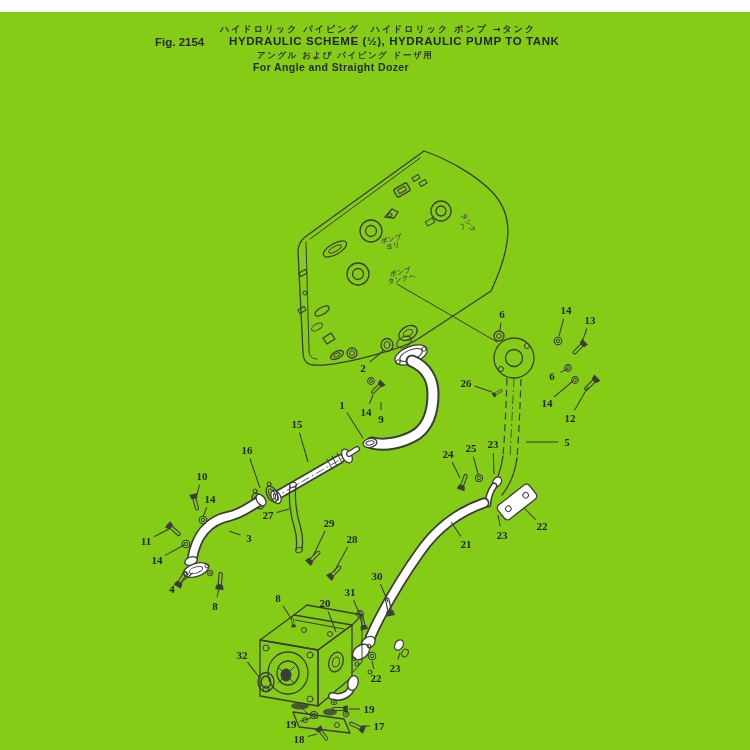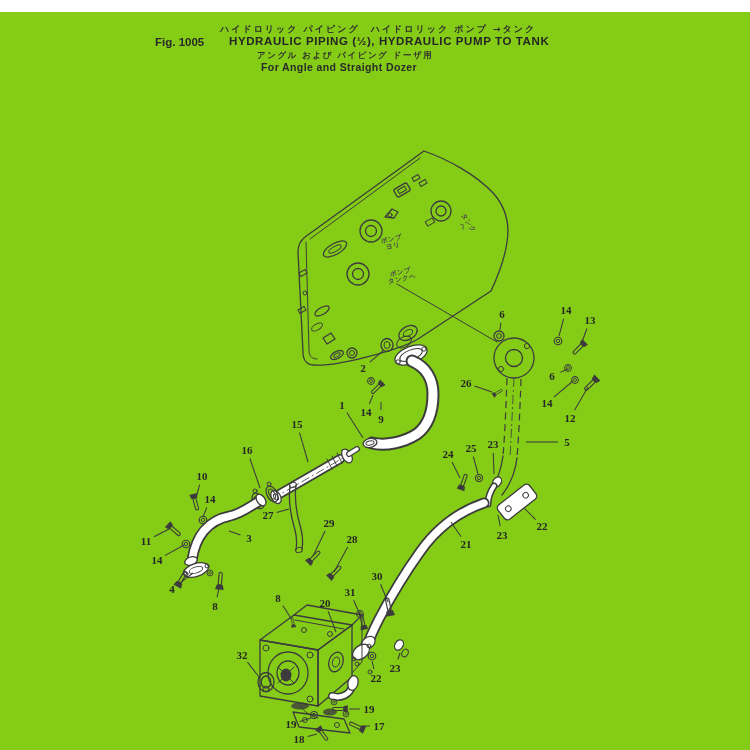--- a/index.html
+++ b/index.html
@@ -3,43 +3,43 @@
 <meta charset="utf-8">
 <style>
   html,body{margin:0;padding:0;background:#fff;}
   #page{position:relative;width:750px;height:750px;background:#84cc16;overflow:hidden;
         filter:blur(0.4px);color:#222;margin-top:12px;}
   .abs{position:absolute;white-space:nowrap;}
   .jp-top{left:220px;top:11px;font:bold 9px "DejaVu Sans",sans-serif;letter-spacing:2px;color:#2e2e2e;}
   .fig-label{left:155px;top:24px;font:bold 11.5px "Liberation Sans",sans-serif;color:#2a2a2a;}
   .en-title{left:229px;top:23px;font:bold 11.5px "Liberation Sans",sans-serif;letter-spacing:0.6px;color:#252525;}
   .jp-sub{left:257px;top:38px;font:bold 8.5px "DejaVu Sans",sans-serif;letter-spacing:1.5px;color:#303030;}
-  .en-sub{left:261px;top:49px;font:bold 10.5px "Liberation Sans",sans-serif;letter-spacing:0.4px;color:#2a2a2a;}
+  .en-sub{left:253px;top:49px;font:bold 10.5px "Liberation Sans",sans-serif;letter-spacing:0.4px;color:#2a2a2a;}
   .scheme-heading{left:170px;top:80px;font:bold 27px "Liberation Serif",serif;letter-spacing:0.4px;color:#1b1b1b;}
   svg{position:absolute;left:0;top:0;}
   .ln{stroke:#3c3c3c;fill:none;stroke-width:1.3;stroke-linecap:round;stroke-linejoin:round;}
   .lnt{stroke:#3c3c3c;fill:none;stroke-width:1;stroke-linecap:round;}
   .lnf{stroke:#3c3c3c;fill:#fff;stroke-width:1.3;}
   .dk{fill:#3c3c3c;stroke:none;}
   .to{stroke:#3c3c3c;fill:none;stroke-linecap:round;}
   .ti{stroke:#fff;fill:none;stroke-linecap:round;}
   .dash{stroke:#3c3c3c;fill:none;stroke-width:1.2;stroke-dasharray:7 4.5;}
   .cdash{stroke:#3c3c3c;fill:none;stroke-width:0.8;stroke-dasharray:9 3 2 3;}
   .callout{font:bold 11px "Liberation Serif",serif;fill:#262626;text-anchor:middle;}
   .leader{stroke:#3c3c3c;stroke-width:1.05;}
   .panel-note{font:bold 6.5px "DejaVu Sans",sans-serif;fill:#4a4a4a;text-anchor:middle;letter-spacing:0.5px;}
 </style>
 </head>
 <body>
 
 <div id="page">
 
   <div class="abs jp-top">ハイドロリック パイピング　ハイドロリック ポンプ →タンク</div>
-  <div class="abs fig-label">Fig. 1005</div>
-  <div class="abs en-title">HYDRAULIC PIPING (½), HYDRAULIC PUMP TO TANK</div>
+  <div class="abs fig-label">Fig. 2154</div>
+  <div class="abs en-title">HYDRAULIC SCHEME (½), HYDRAULIC PUMP TO TANK</div>
   <div class="abs jp-sub">アングル および パイピング ドーザ用</div>
   <div class="abs en-sub">For Angle and Straight Dozer</div>
 
   <svg width="750" height="750" viewBox="0 0 750 750">
     <defs>
       <g id="bolt">
         <path d="M-4.5,-8 h9 l-1.2,5.2 h-6.6 Z" fill="#3c3c3c"></path>
         <rect x="-1.7" y="-3.4" width="3.4" height="13.5" rx="1.5" fill="none" stroke="#3c3c3c" stroke-width="1.2"></rect>
       </g>
       <g id="washer">

